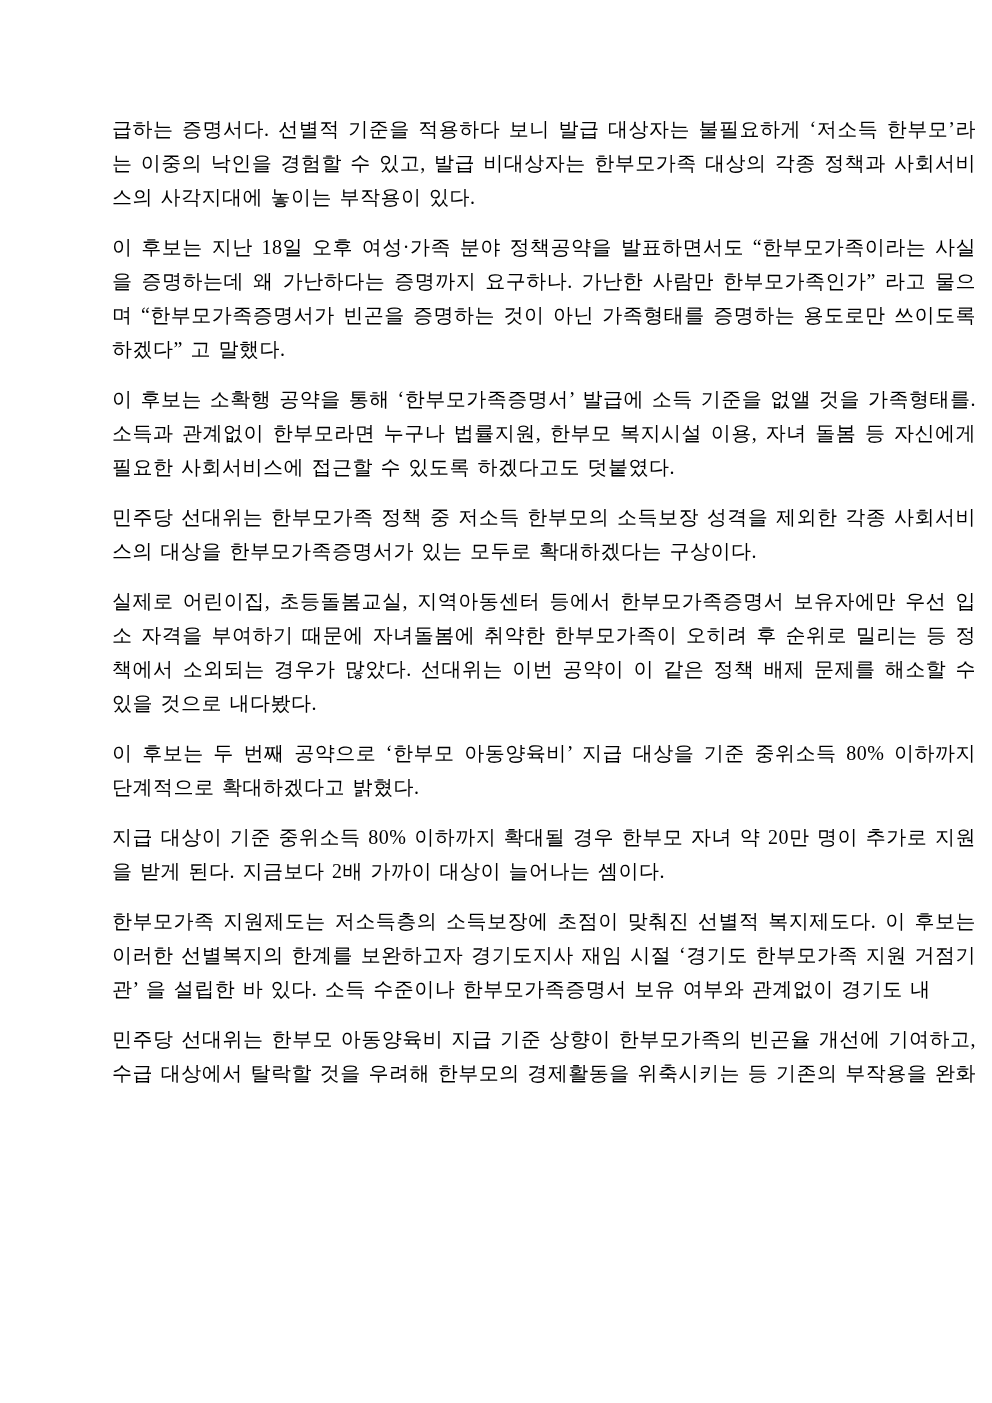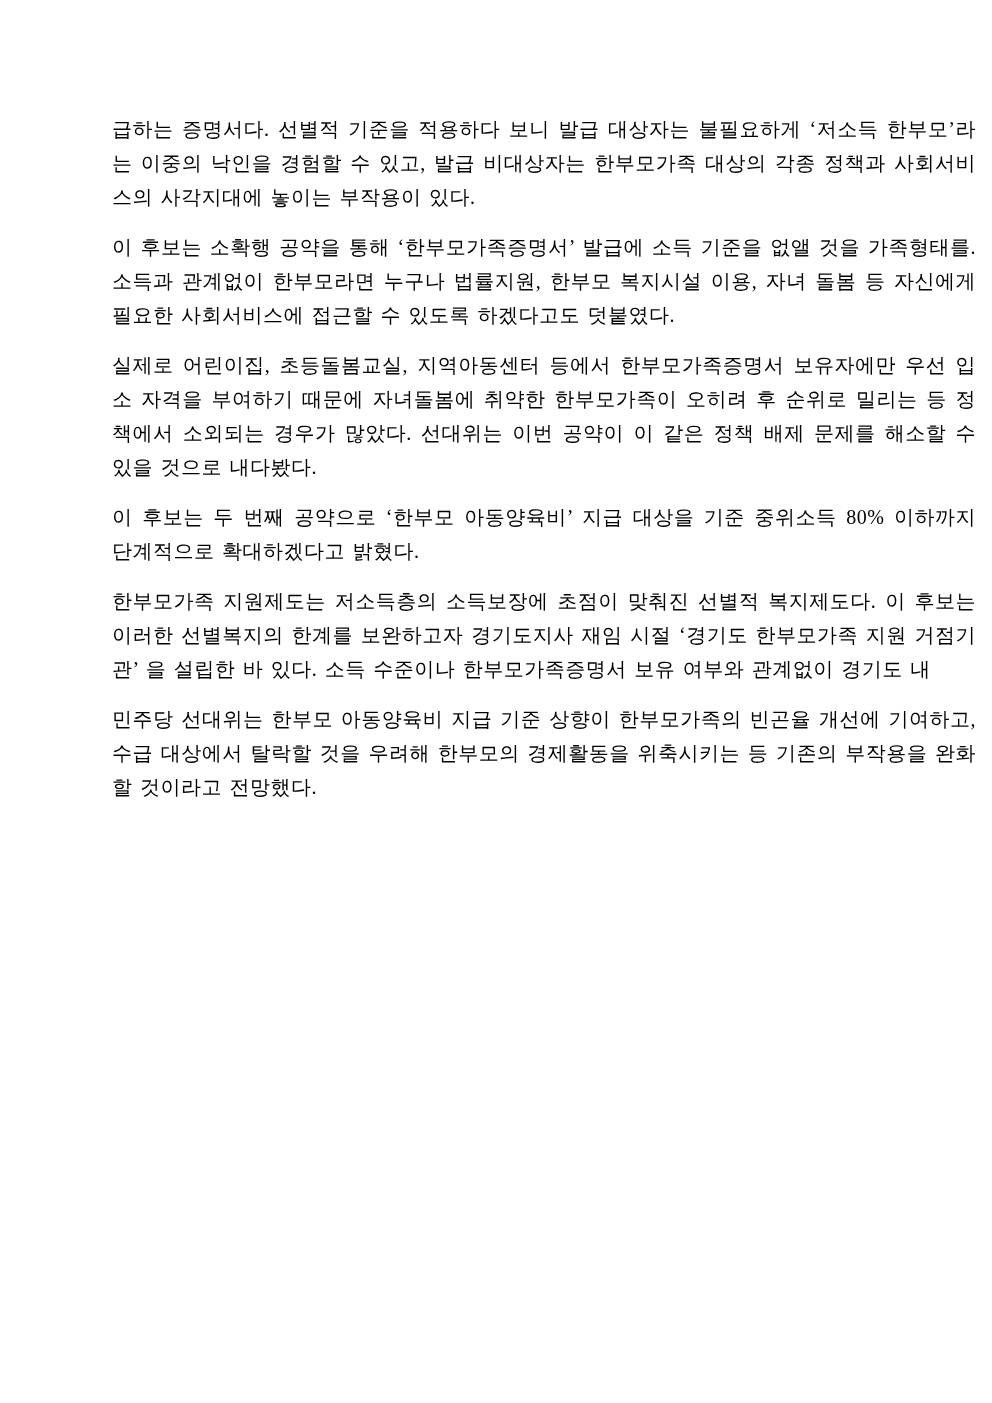--- a/index.html
+++ b/index.html
@@ -49,20 +49,23 @@
     letter-spacing: 4px;
     color: #000000;
   }
 </style>
 </head>
 <body>
 
 <div class="page">
   <main class="content">
     <p class="para">급하는 증명서다. 선별적 기준을 적용하다 보니 발급 대상자는 불필요하게 ‘저소득 한부모’라는 이중의 낙인을 경험할 수 있고, 발급 비대상자는 한부모가족 대상의 각종 정책과 사회서비스의 사각지대에 놓이는 부작용이 있다.</p>
+    <p class="para">이 후보는 지난 18일 오후 여성·가족 분야 정책공약을 발표하면서도 “한부모가족이라는 사실을 증명하는데 왜 가난하다는 증명까지 요구하나. 가난한 사람만 한부모가족인가” 라고 물으며 “한부모가족증명서가 빈곤을 증명하는 것이 아닌 가족형태를 증명하는 용도로만 쓰이도록 하겠다” 고 말했다.</p>
     <p class="para">이 후보는 소확행 공약을 통해 ‘한부모가족증명서’ 발급에 소득 기준을 없앨 것을 가족형태를. 소득과 관계없이 한부모라면 누구나 법률지원, 한부모 복지시설 이용, 자녀 돌봄 등 자신에게 필요한 사회서비스에 접근할 수 있도록 하겠다고도 덧붙였다.</p>
+    <p class="para">민주당 선대위는 한부모가족 정책 중 저소득 한부모의 소득보장 성격을 제외한 각종 사회서비스의 대상을 한부모가족증명서가 있는 모두로 확대하겠다는 구상이다.</p>
     <p class="para">실제로 어린이집, 초등돌봄교실, 지역아동센터 등에서 한부모가족증명서 보유자에만 우선 입소 자격을 부여하기 때문에 자녀돌봄에 취약한 한부모가족이 오히려 후 순위로 밀리는 등 정책에서 소외되는 경우가 많았다. 선대위는 이번 공약이 이 같은 정책 배제 문제를 해소할 수 있을 것으로 내다봤다.</p>
     <p class="para">이 후보는 두 번째 공약으로 ‘한부모 아동양육비’ 지급 대상을 기준 중위소득 80% 이하까지 단계적으로 확대하겠다고 밝혔다.</p>
+    <p class="para">지급 대상이 기준 중위소득 80% 이하까지 확대될 경우 한부모 자녀 약 20만 명이 추가로 지원을 받게 된다. 지금보다 2배 가까이 대상이 늘어나는 셈이다.</p>
     <p class="para">한부모가족 지원제도는 저소득층의 소득보장에 초점이 맞춰진 선별적 복지제도다. 이 후보는 이러한 선별복지의 한계를 보완하고자 경기도지사 재임 시절 ‘경기도 한부모가족 지원 거점기관’ 을 설립한 바 있다. 소득 수준이나 한부모가족증명서 보유 여부와 관계없이 경기도 내</p>
     <p class="para">민주당 선대위는 한부모 아동양육비 지급 기준 상향이 한부모가족의 빈곤율 개선에 기여하고, 수급 대상에서 탈락할 것을 우려해 한부모의 경제활동을 위축시키는 등 기존의 부작용을 완화할 것이라고 전망했다.</p>
   </main>
   <footer class="page-footer">- 2 -</footer>
 </div>
 
 </body></html>

